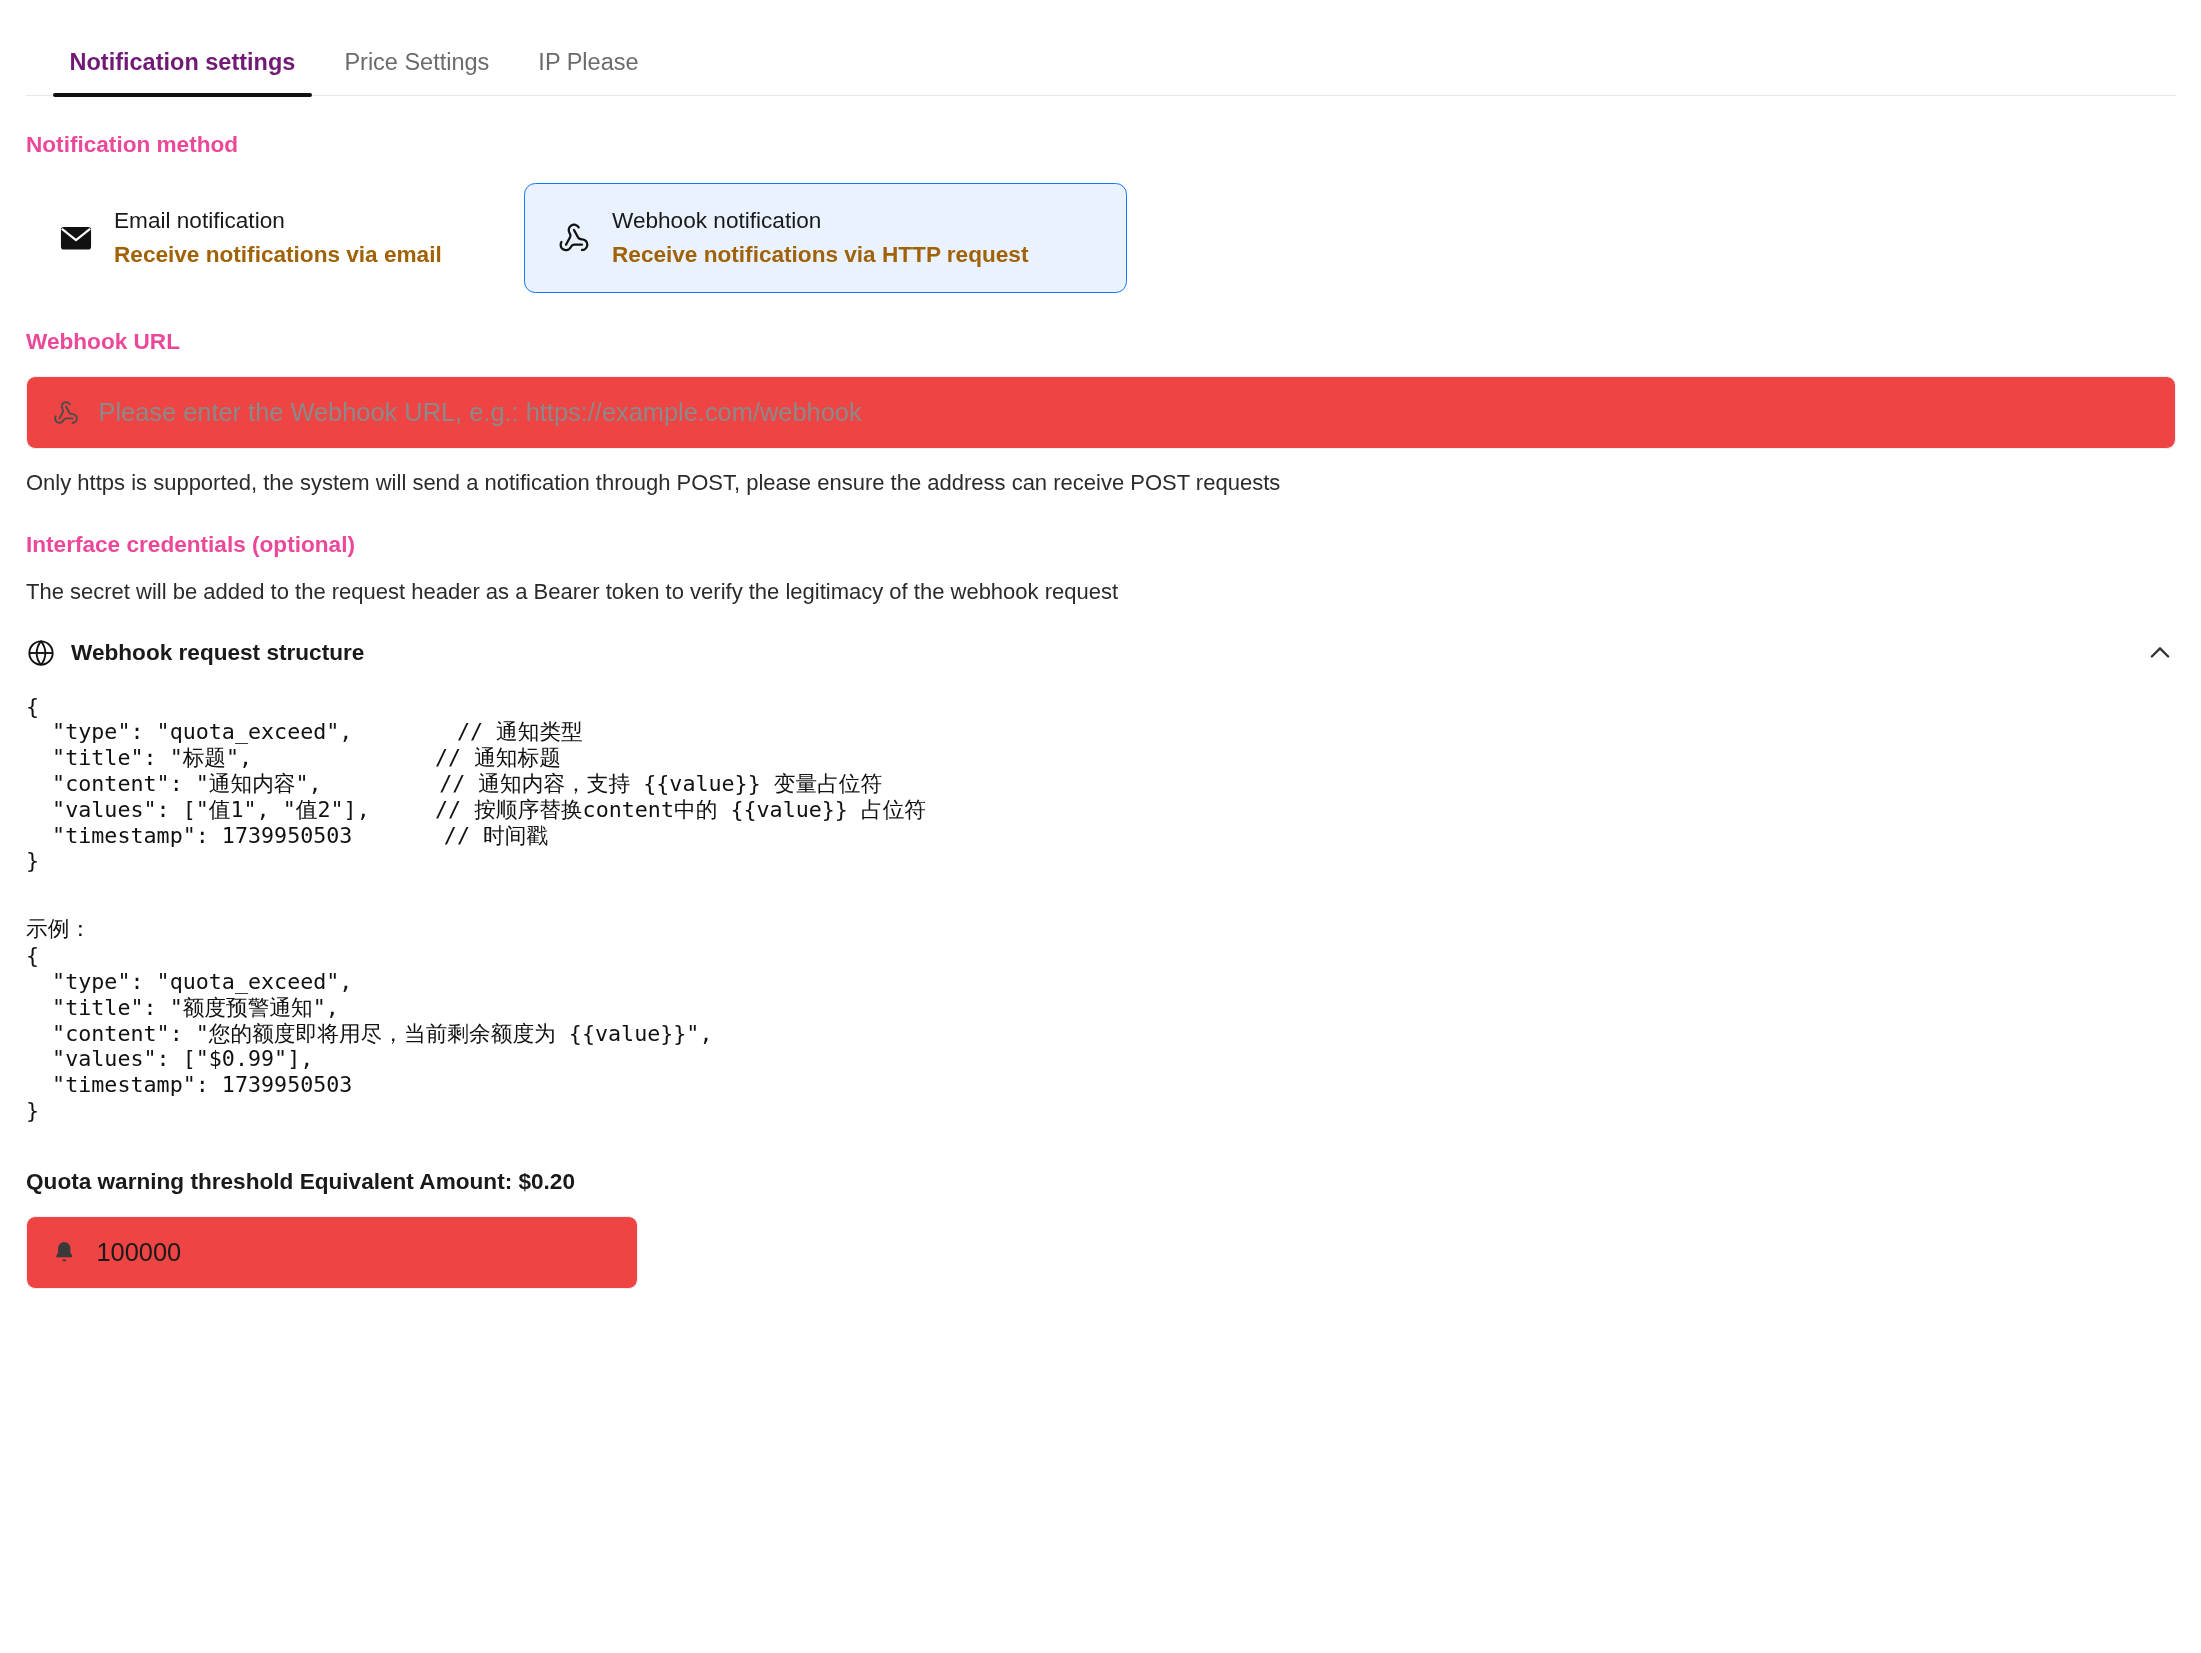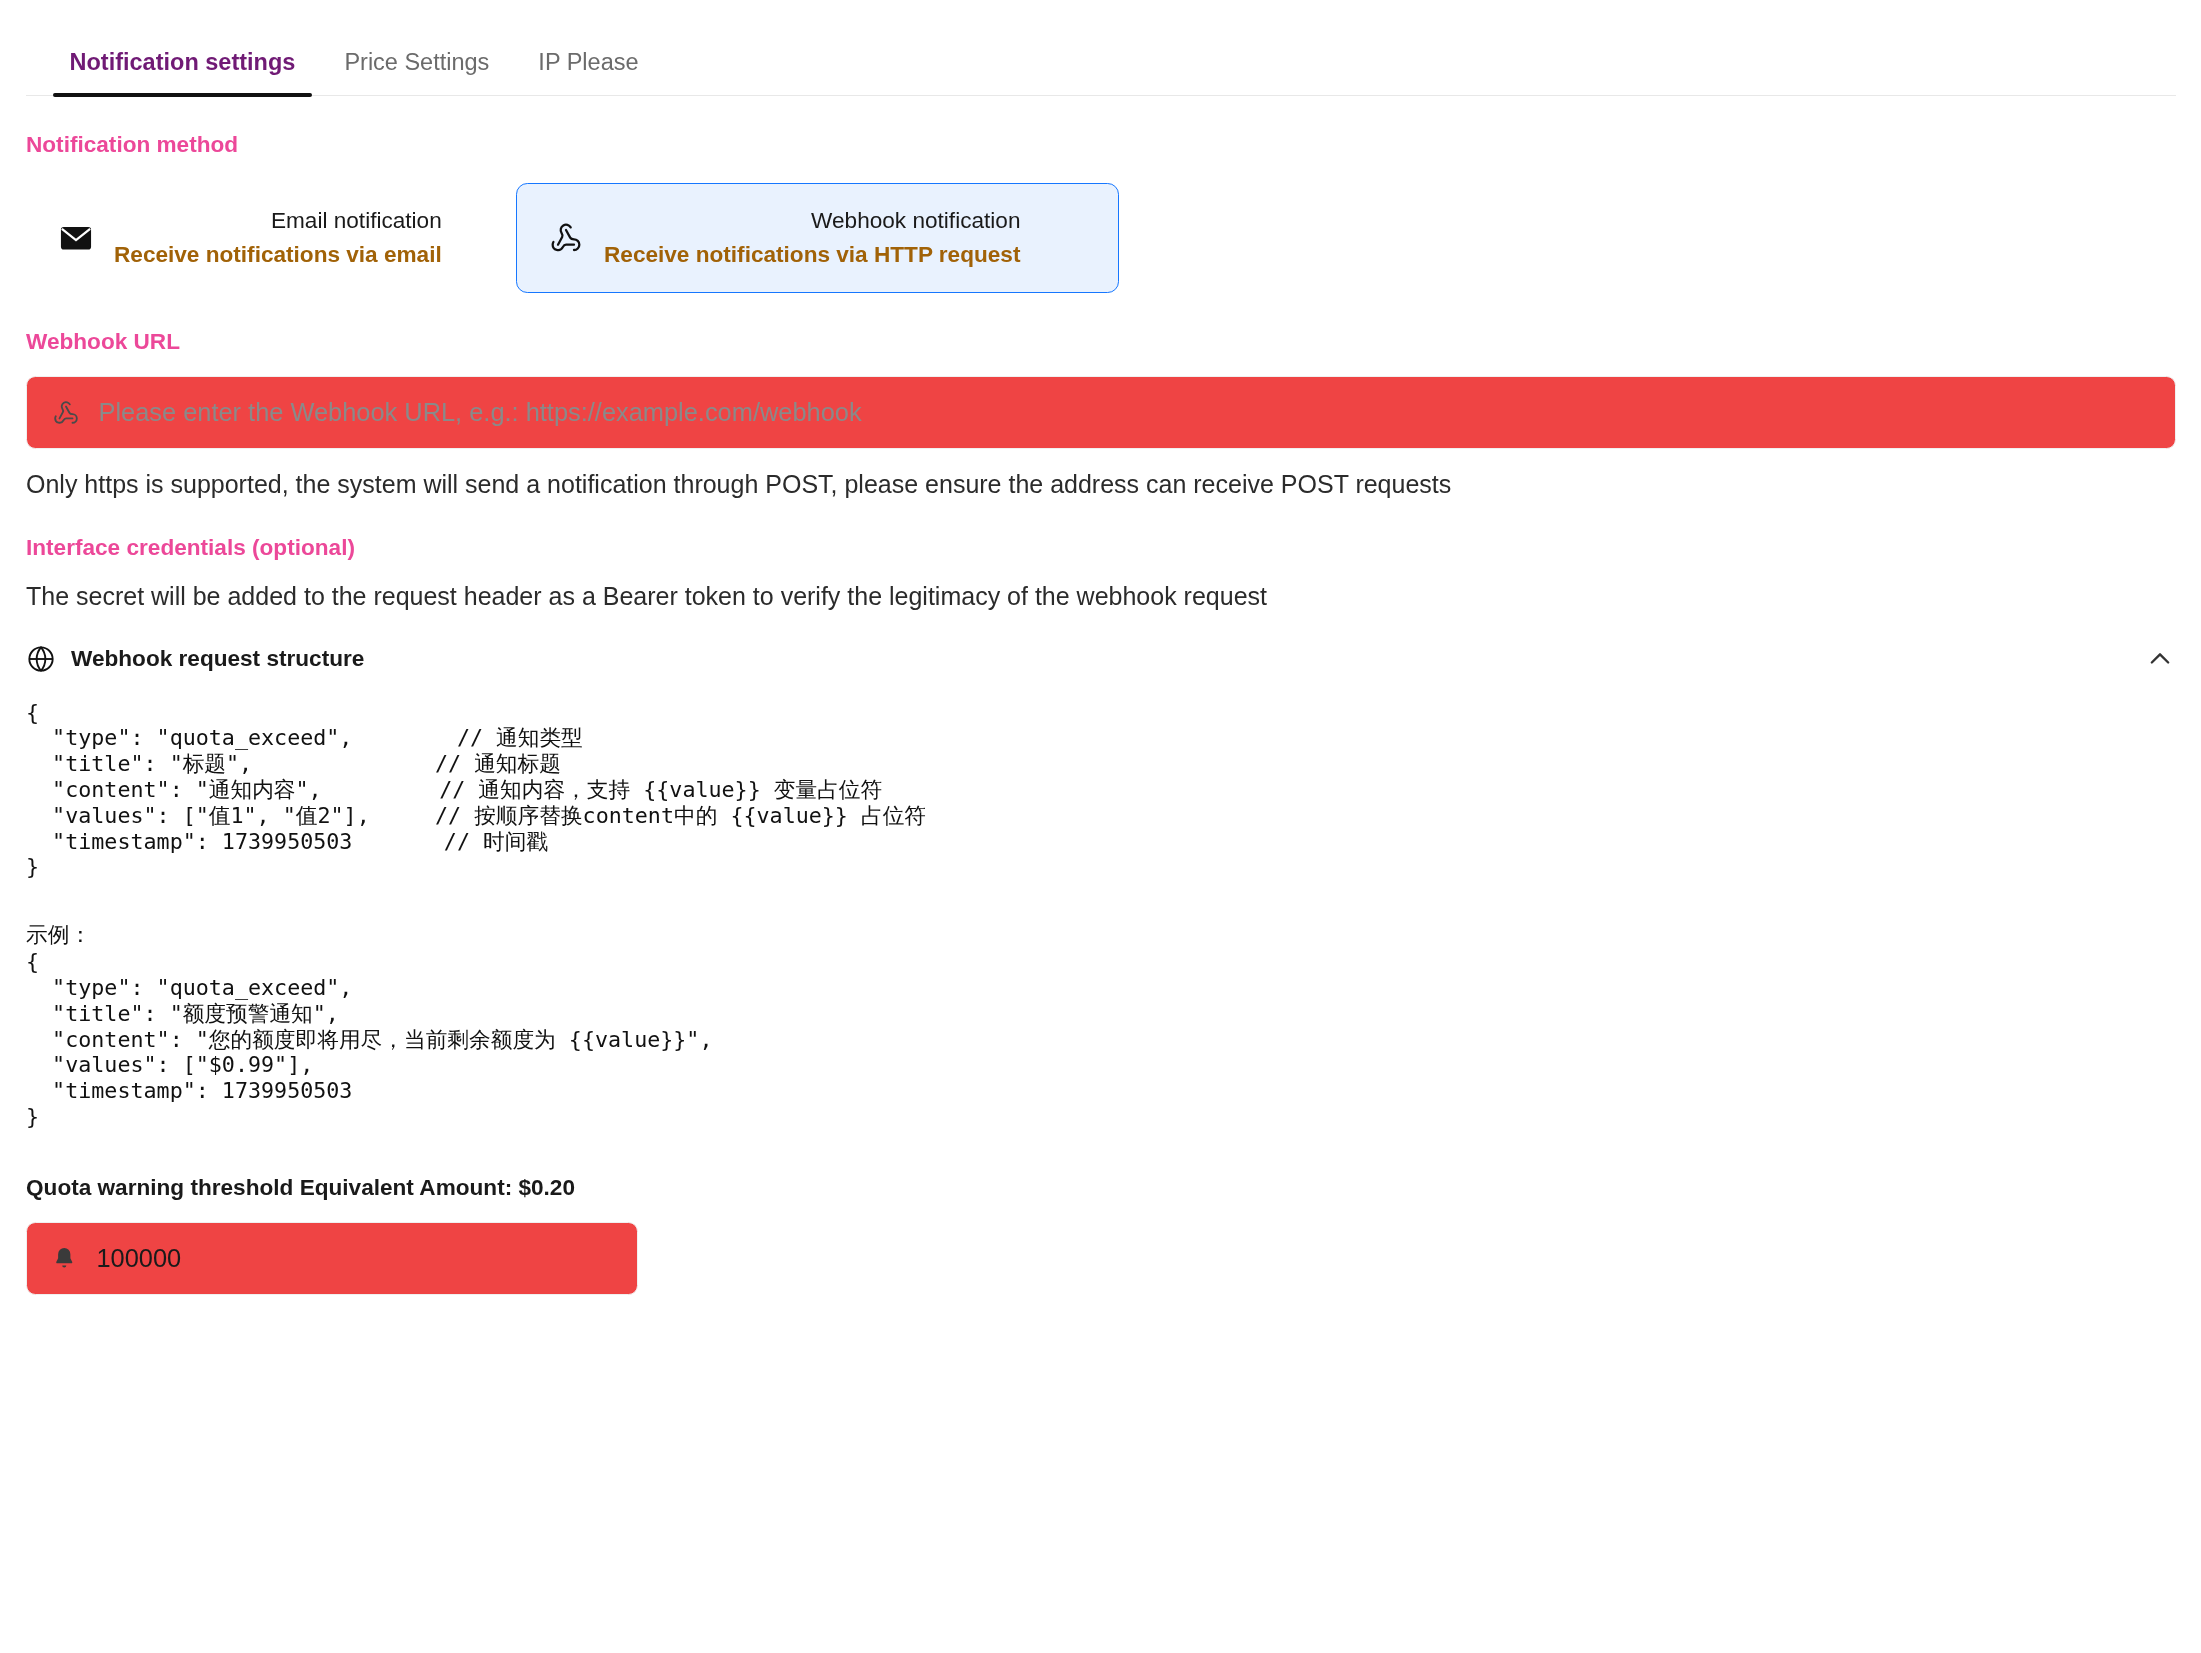--- a/index.html
+++ b/index.html
@@ -59,23 +59,22 @@
     font-size: 22.6px;
     font-weight: bold;
     color: #ec4899;
     margin: 36px 0 0 0;
   }
 
   
   .method-row {
     display: flex;
     align-items: stretch;
-    gap: 0;
+    gap: 8px;
     margin-top: 24.5px;
-    text-align: right;
   }
   .method-card {
     display: flex;
     align-items: center;
     gap: 21px;
     padding: 24.5px 32px;
     border: 1.9px solid transparent;
     border-radius: 11.3px;
     cursor: pointer;
     min-width: 490px;
@@ -137,21 +136,21 @@
     border: none;
     outline: none;
     background: transparent;
     font-family: "Liberation Sans", sans-serif;
     font-size: 25.4px;
     color: #1a1a1a;
   }
   .text-input::placeholder { color: #8a8a8a; }
 
   .helper {
-    font-size: 25px;
+    font-size: 22px;
     color: #2b2b2b;
     margin-top: 21px;
   }
 
   
   .collapse-head {
     display: flex;
     align-items: center;
     margin-top: 32px;
     cursor: pointer;

